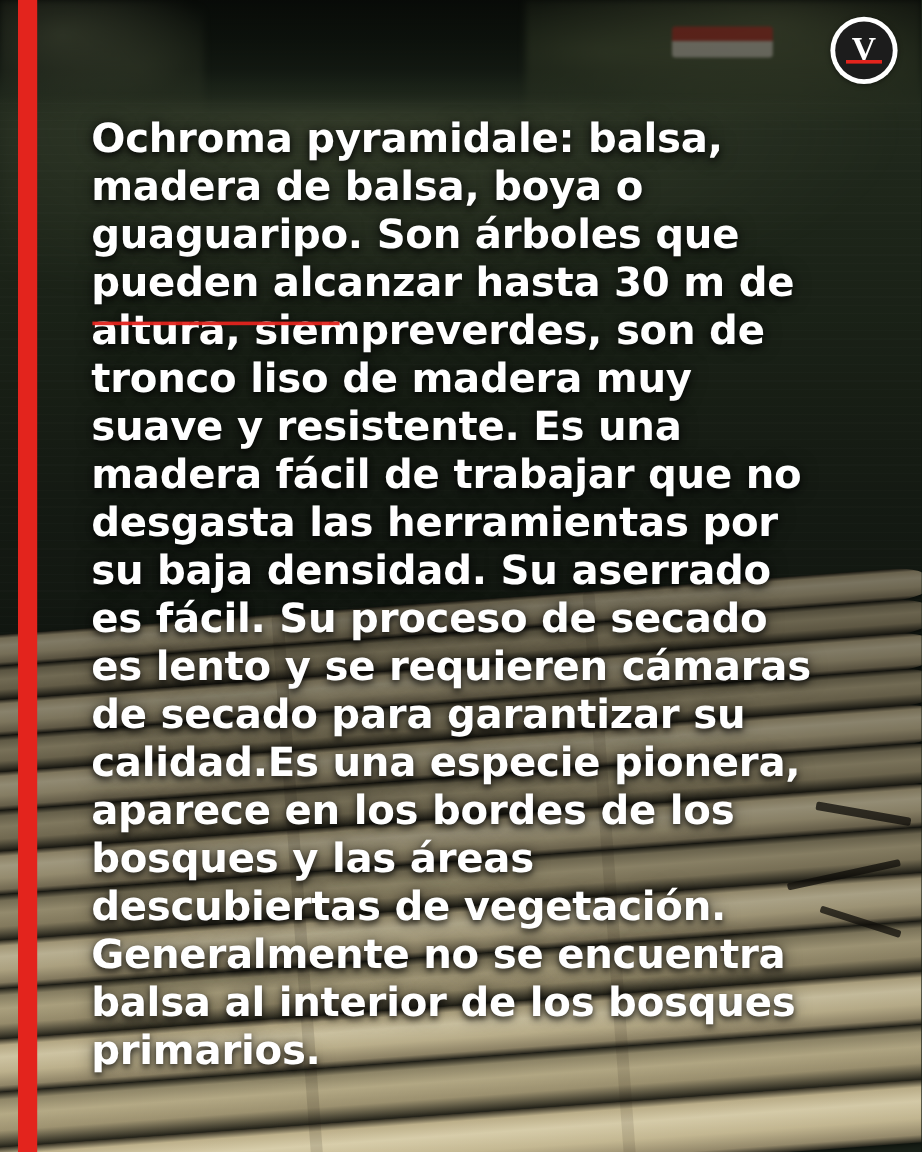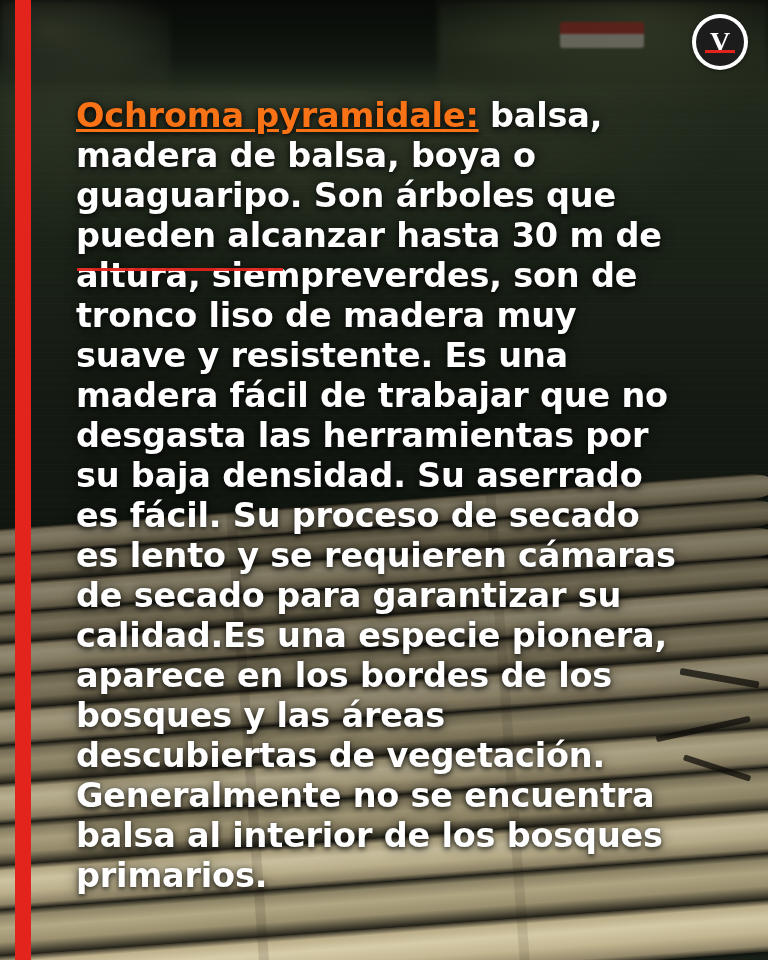--- a/index.html
+++ b/index.html
@@ -204,25 +204,24 @@
     font-weight: bold;
     font-size: 33.5px;
     line-height: 40px;
     letter-spacing: -0.2px;
     text-shadow:
       0 2px 5px rgba(0,0,0,0.75),
       0 0 14px rgba(0,0,0,0.55);
     -webkit-font-smoothing: antialiased;
   }
   .species {
-    color: #f97316;
+    color: #ffffff;
     text-shadow:
       0 2px 5px rgba(0,0,0,0.8),
       0 0 12px rgba(0,0,0,0.6);
-    text-decoration: underline;
   }
   .underline-bit {
     position: absolute;
     left: 1px;
     top: 172px;
     width: 206px;
     height: 3px;
     background: #e3241d;
     z-index: 9;
     opacity: .95;

